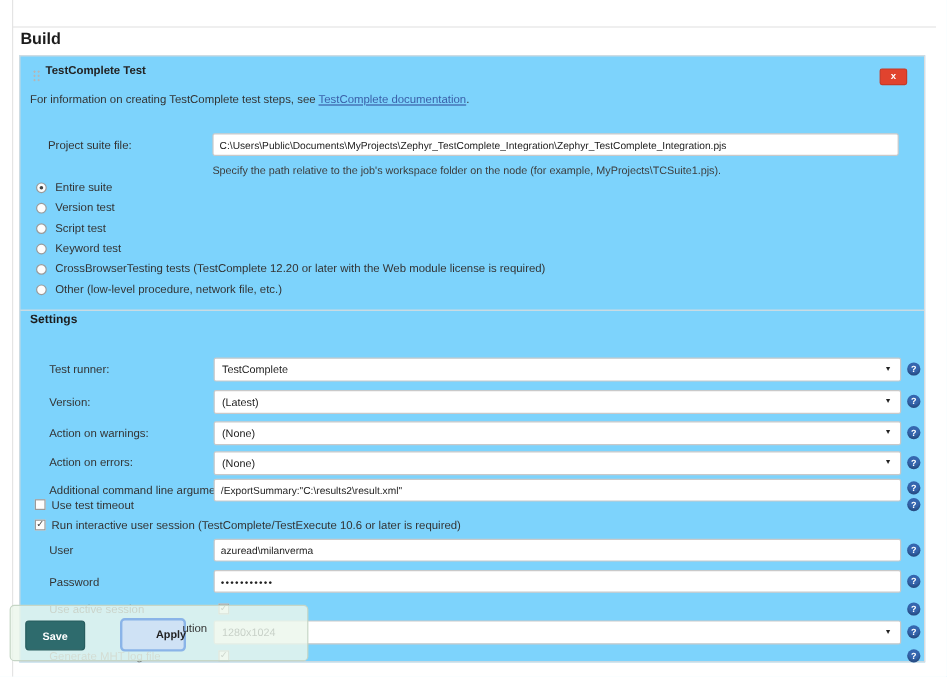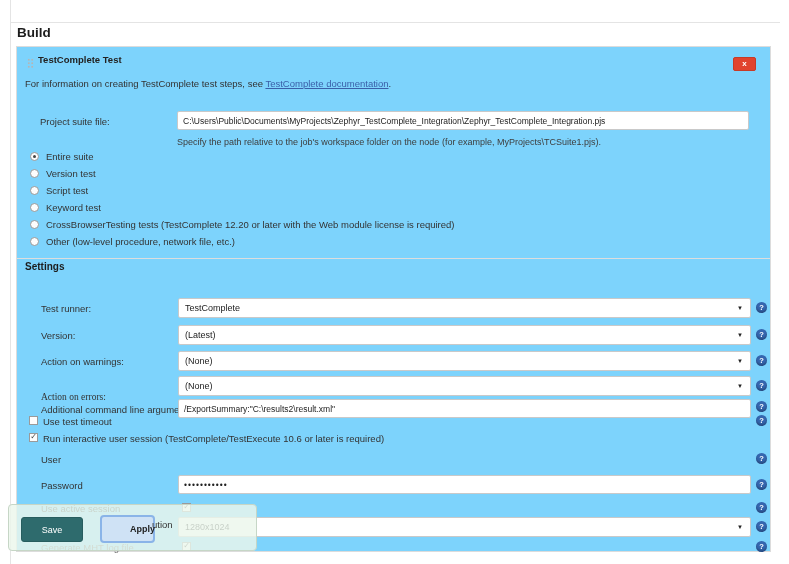--- a/index.html
+++ b/index.html
@@ -54,22 +54,22 @@
   .chk span { position:relative; top:-1px; }
 
   .divider { position:absolute; left:0; top:211px; width:753px; height:1px; background:#ddd; }
   .settings-heading { position:absolute; left:8px; top:214px; font-size:10px; font-weight:bold; color:#1c1c1c; }
 
   .row { position:absolute; left:0; width:753px; }
   .row .lbl { position:absolute; left:24px; white-space:nowrap; }
 
   .save-panel { position:absolute; left:8px; top:504px; width:249px; height:47px;
                 background:rgba(235,246,235,0.82); border:1px solid #c6d6c6; border-radius:4px; z-index:5; }
-  .save-btn { position:absolute; left:12px; top:12px; width:62px; height:25px; background:#2e6b6d;
-              border:1px solid #275d5f; border-radius:3px; color:#fff; font-size:9px; font-weight:normal;
+  .save-btn { position:absolute; left:12px; top:12px; width:50px; height:25px; background:#2e6b6d;
+              border:1px solid #275d5f; border-radius:3px; color:#fff; font-size:9px; font-weight:bold;
               font-family:"Liberation Sans", sans-serif; cursor:pointer; }
   .apply-btn { position:absolute; left:91px; top:10px; width:55px; height:28px; background:#cfe2f5;
                border:2px solid #8ab4e8; border-radius:4px; color:#222; font-size:9px; font-weight:bold;
                font-family:"Liberation Sans", sans-serif; cursor:pointer;padding-left:28px; }
   .res-label-fragment { position:absolute; left:152px; top:519px; font-size:9.5px; color:#333; z-index:6; }
 </style>
 </head>
 <body>
 
 <div id="stage">
@@ -140,21 +140,21 @@
     <div class="row" style="top:304px;height:20px;">
       <span class="lbl" style="top:5px;">Action on warnings:</span>
       <div class="sel" style="left:161px;top:0;width:573px;height:20px;">
         <span>(None)</span>
         <span class="arrow">▼</span>
       </div>
       <div class="help" style="top:4px;">?</div>
     </div>
 
     <div class="row" style="top:329px;height:20px;">
-      <span class="lbl" style="top:16px;font-family:Liberation Serif, serif;">Action on errors:</span>
+      <span class="lbl" style="top:4px;">Action on errors:</span>
       <div class="sel" style="left:161px;top:0;width:573px;height:20px;">
         <span>(None)</span>
         <span class="arrow">▼</span>
       </div>
       <div class="help" style="top:4px;">?</div>
     </div>
 
     <div class="row" style="top:352px;height:19px;">
       <span class="lbl" style="top:5px;">Additional command line arguments:</span>
       <input class="txt" style="left: 161px; top: 0px; width: 573px; height: 19px;" value="/ExportSummary:&quot;C:\results2\result.xml&quot;">
@@ -167,20 +167,21 @@
       <div class="help" style="top:0px;">?</div>
     </div>
 
     <div class="row" style="top:385px;height:13px;">
       <span class="chk" style="left:12px;top:1px;"><span>✓</span></span>
       <span class="lbl" style="left:26px;top:1px;">Run interactive user session (TestComplete/TestExecute 10.6 or later is required)</span>
     </div>
 
     <div class="row" style="top:402px;height:19px;">
       <span class="lbl" style="top:5px;">User</span>
+      <input class="txt" style="left: 161px; top: 0px; width: 573px; height: 19px;" value="azuread\milanverma">
       <div class="help" style="top:4px;">?</div>
     </div>
 
     <div class="row" style="top:428px;height:19px;">
       <span class="lbl" style="top:5px;">Password</span>
       <input class="txt" style="left: 161px; top: 0px; width: 573px; height: 19px; letter-spacing: 1px;" value="•••••••••••">
       <div class="help" style="top:4px;">?</div>
     </div>
 
     <div class="row" style="top:455px;height:13px;">

